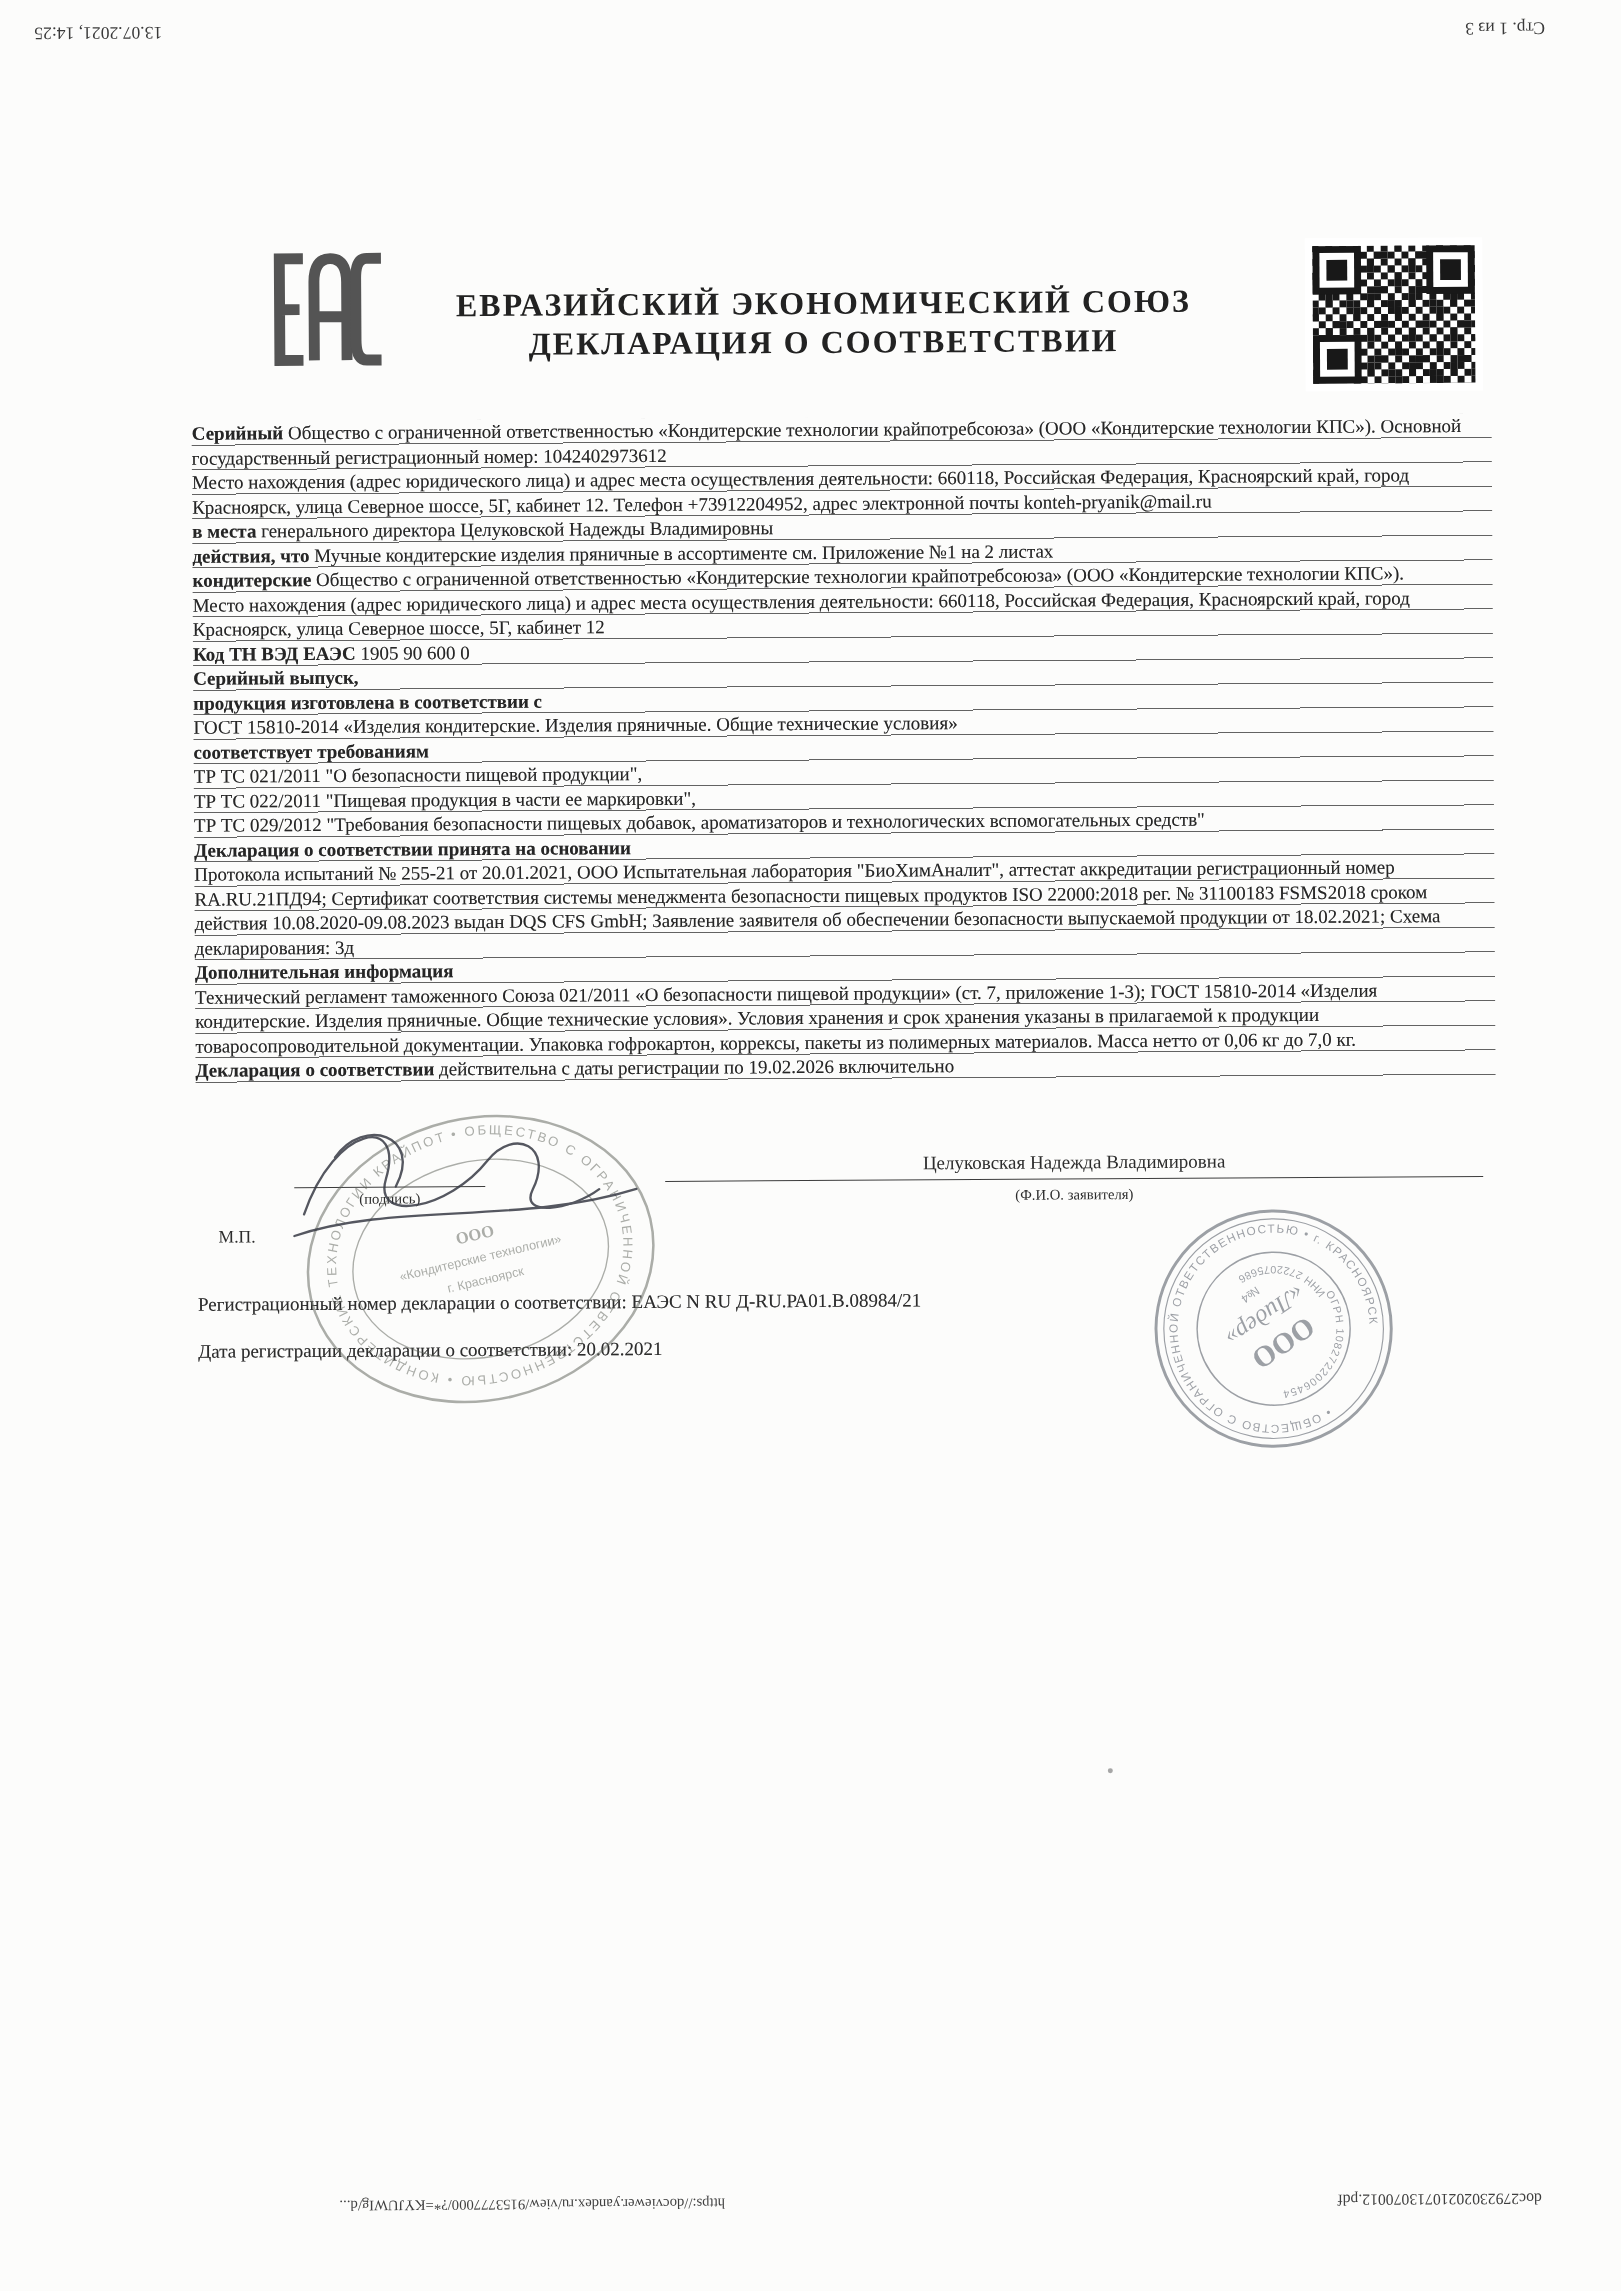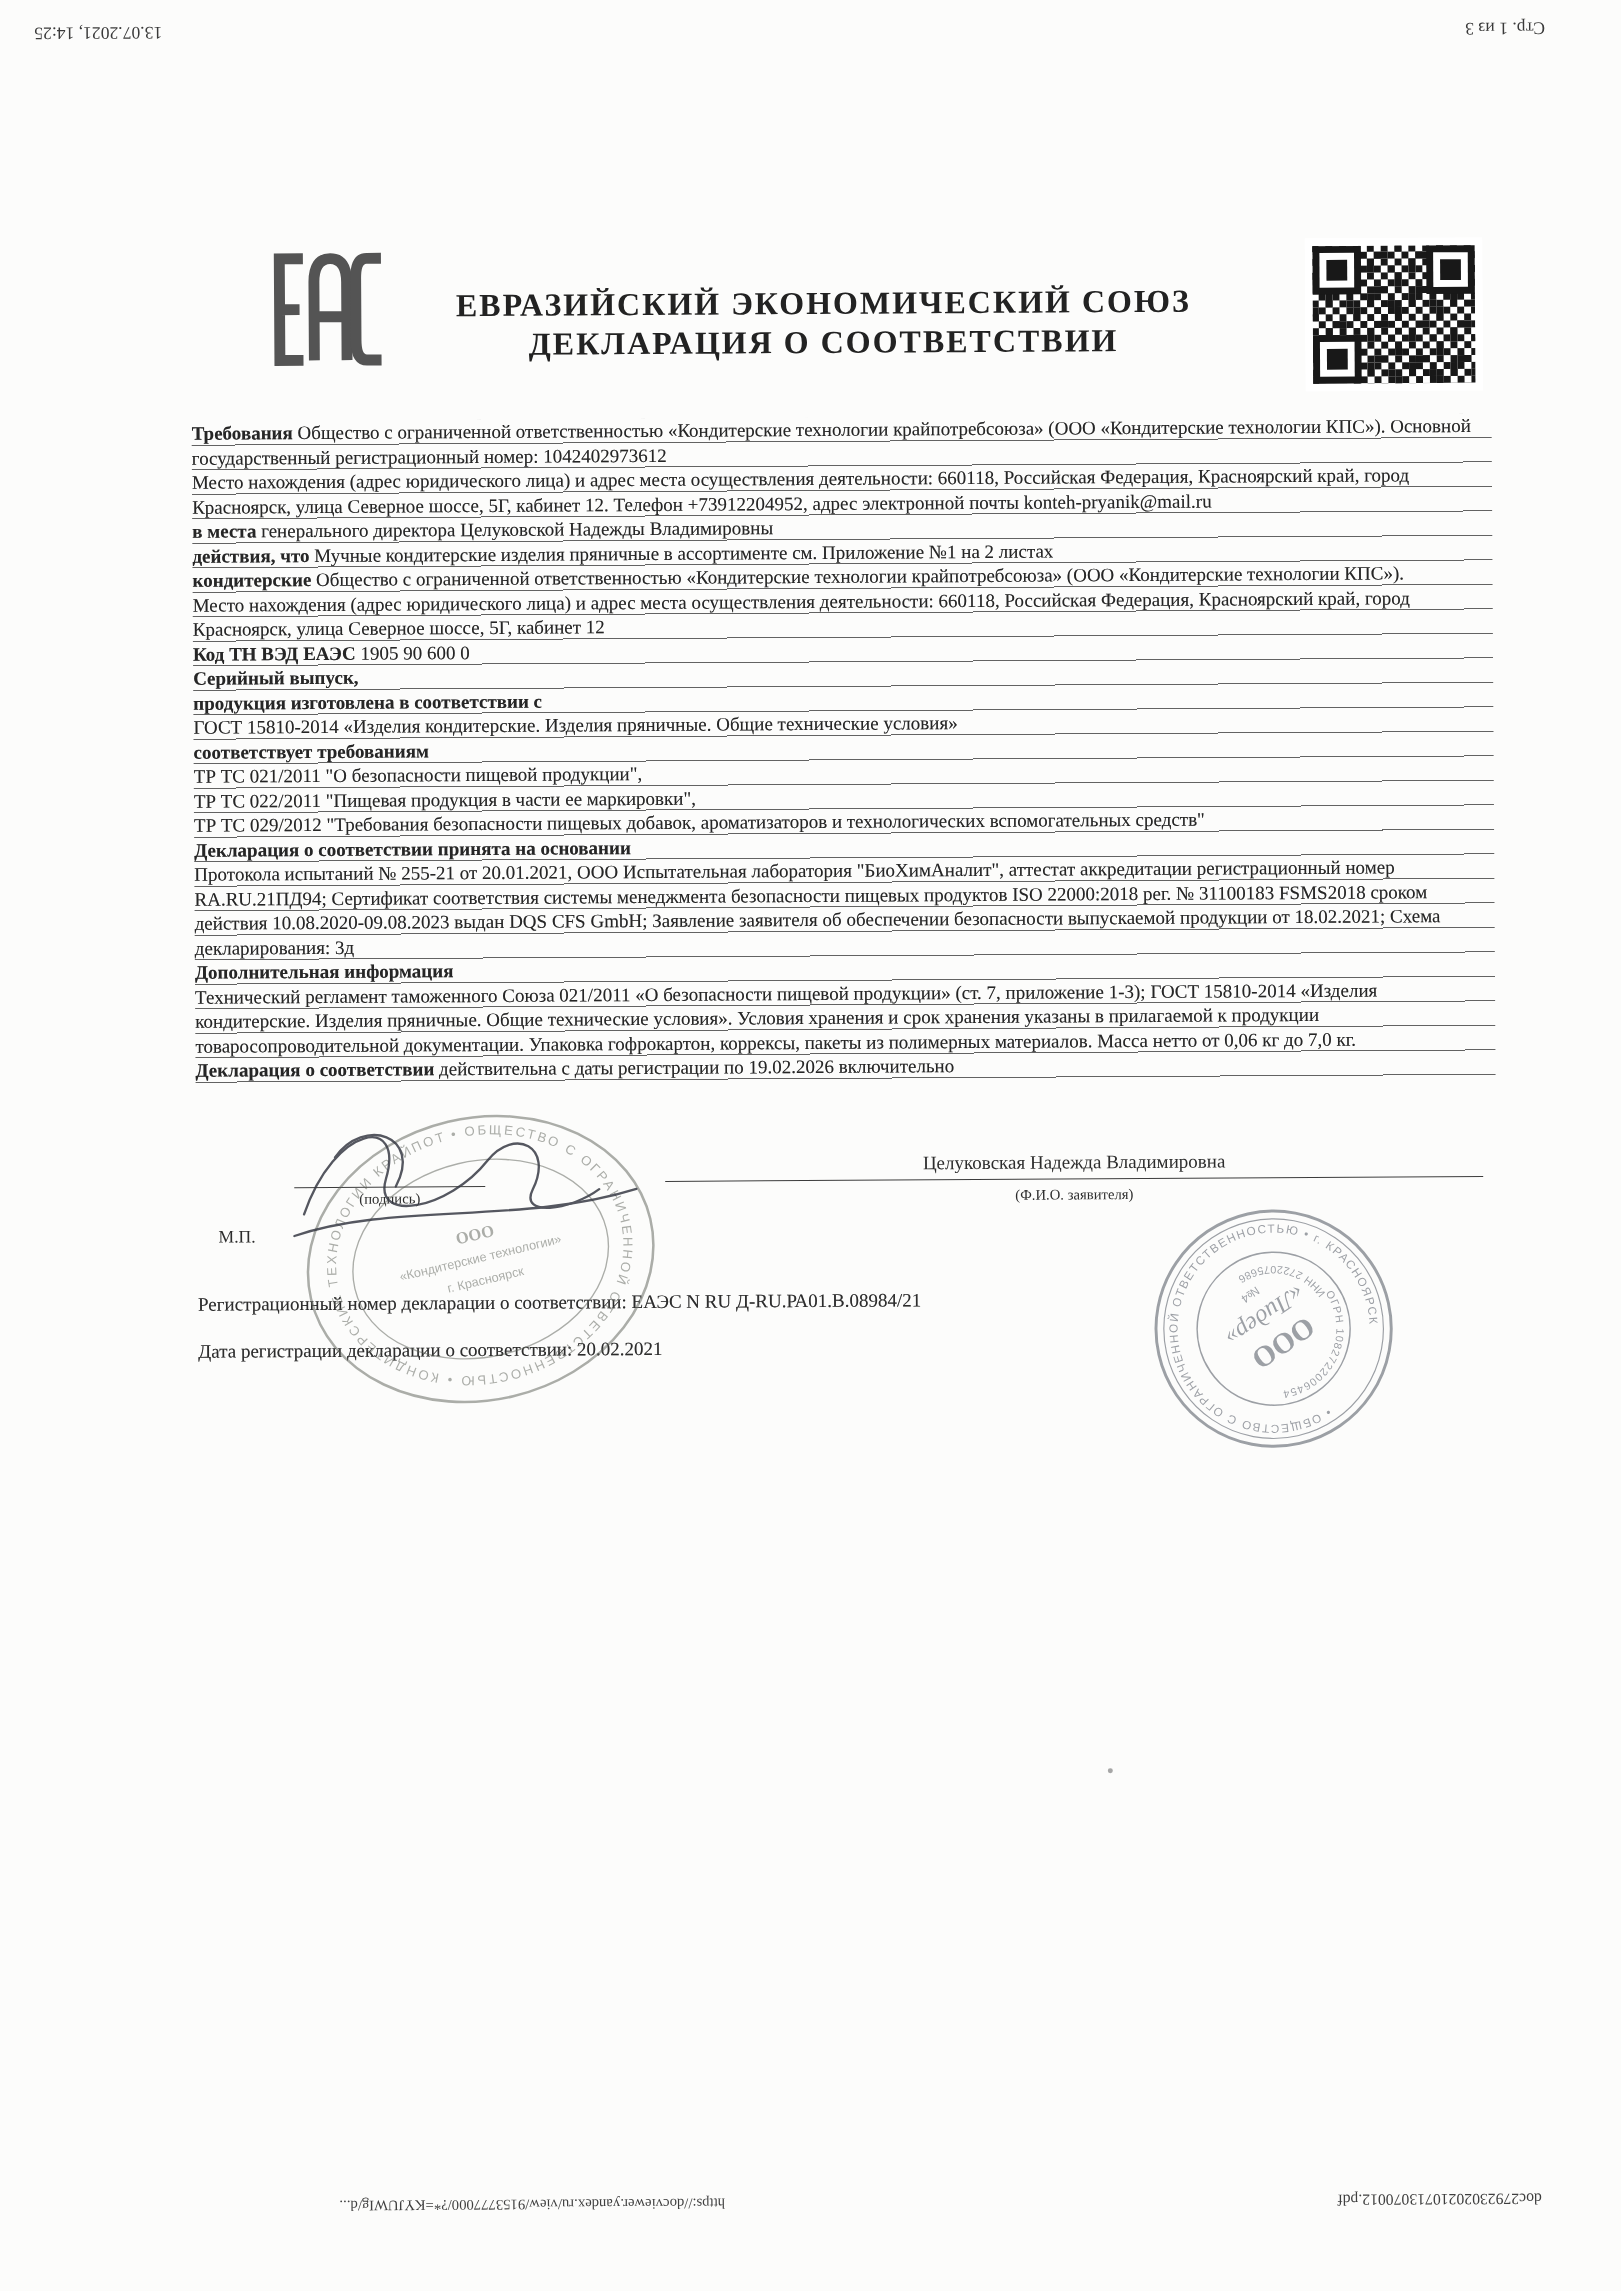--- a/index.html
+++ b/index.html
@@ -109,21 +109,21 @@
       <rect x="123" y="8" width="49" height="49" fill="#181818"></rect>
         <rect x="130" y="15" width="35" height="35" fill="#fff"></rect>
         <rect x="137" y="22" width="21" height="21" fill="#181818"></rect>
       <rect x="8" y="98" width="49" height="49" fill="#181818"></rect>
         <rect x="15" y="105" width="35" height="35" fill="#fff"></rect>
         <rect x="22" y="112" width="21" height="21" fill="#181818"></rect>
     </g>
   </svg>
 
   <div class="body-fields">
-      <p class="field"><b>Требования </b>Общество с ограниченной ответственностью «Кондитерские технологии крайпотребсоюза» (ООО «Кондитерские технологии КПС»). Основной государственный регистрационный номер: 1042402973612</p>
+      <p class="field"><b>Серийный </b>Общество с ограниченной ответственностью «Кондитерские технологии крайпотребсоюза» (ООО «Кондитерские технологии КПС»). Основной государственный регистрационный номер: 1042402973612</p>
       <p class="field">Место нахождения (адрес юридического лица) и адрес места осуществления деятельности: 660118, Российская Федерация, Красноярский край, город Красноярск, улица Северное шоссе, 5Г, кабинет 12. Телефон +73912204952, адрес электронной почты konteh-pryanik@mail.ru</p>
       <p class="field"><b>в места </b>генерального директора Целуковской Надежды Владимировны</p>
       <p class="field"><b>действия, что </b>Мучные кондитерские изделия пряничные в ассортименте см. Приложение №1 на 2 листах</p>
       <p class="field"><b>кондитерские </b>Общество с ограниченной ответственностью «Кондитерские технологии крайпотребсоюза» (ООО «Кондитерские технологии КПС»).</p>
       <p class="field">Место нахождения (адрес юридического лица) и адрес места осуществления деятельности: 660118, Российская Федерация, Красноярский край, город Красноярск, улица Северное шоссе, 5Г, кабинет 12</p>
       <p class="field"><b>Код ТН ВЭД ЕАЭС </b>1905 90 600 0</p>
       <p class="field"><b>Серийный выпуск,</b></p>
       <p class="field"><b>продукция изготовлена в соответствии с</b></p>
       <p class="field">ГОСТ 15810-2014 «Изделия кондитерские. Изделия пряничные. Общие технические условия»</p>
       <p class="field"><b>соответствует требованиям</b></p>

